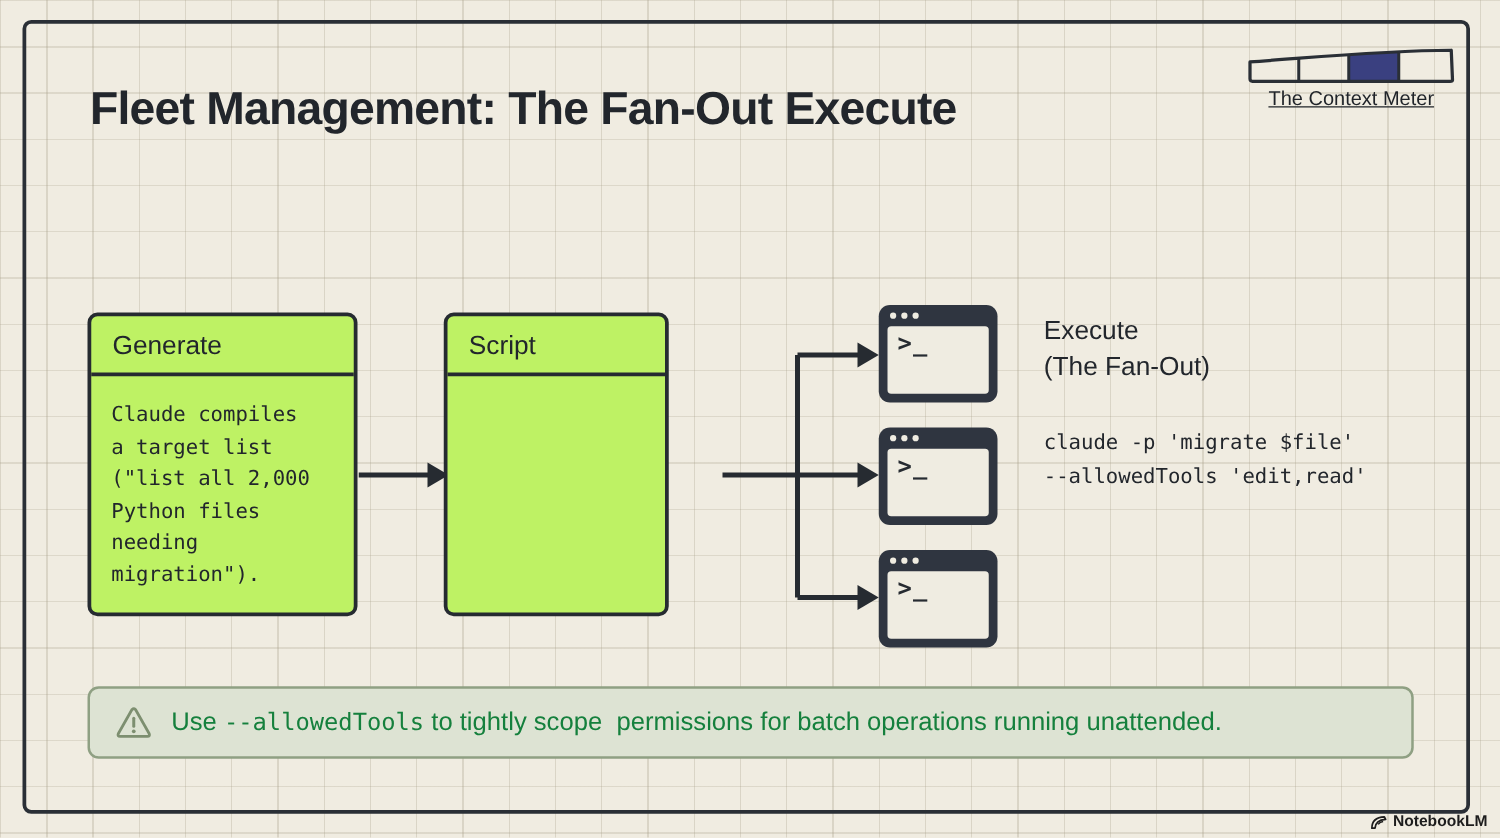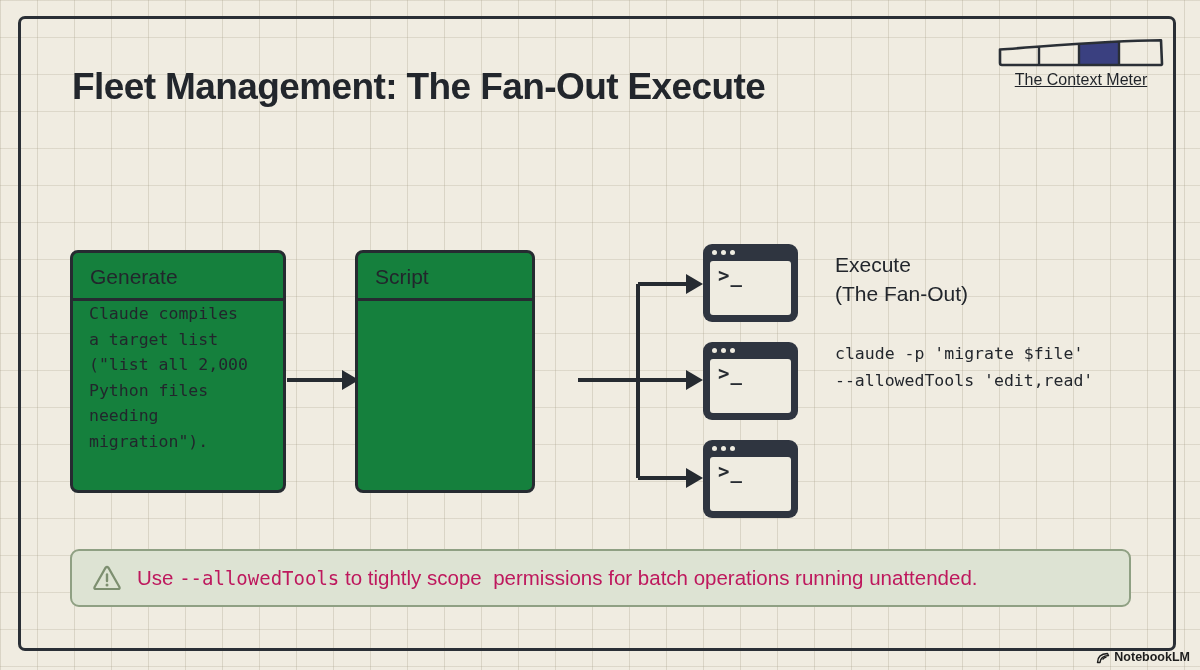--- a/index.html
+++ b/index.html
@@ -30,30 +30,30 @@
 
   .subtitle {
     position: absolute; left: 72px; top: 140px;
     font-size: 25px; line-height: 36px; color: #22262c;
   }
   .subtitle b { font-weight: 700; }
   .inline-code { font-family: "DejaVu Sans Mono", monospace; font-size: 22px; }
 
   .box {
     position: absolute; top: 250px; height: 243px;
-    background: #15803d; border: 3px solid #262b31; border-radius: 8px;
+    background: #bef264; border: 3px solid #262b31; border-radius: 8px;
   }
   .box.generate { left: 70px; width: 216px; }
   .box.script   { left: 355px; width: 180px; }
   .box-header {
     padding: 12px 17px 9px; font-size: 21px; color: #22262c;
     border-bottom: 3px solid #262b31;
   }
   .box-body {
-    padding: 0 16px; font-family: "DejaVu Sans Mono", monospace;
+    padding: 18px 16px; font-family: "DejaVu Sans Mono", monospace;
     font-size: 16.5px; line-height: 25.5px; white-space: pre-line; color: #22262c;
   }
 
   .connectors { position: absolute; left: 0; top: 0; pointer-events: none; }
 
   .terminal {
     position: absolute; left: 703px; width: 95px; height: 78px;
     background: #2f3540; border-radius: 9px;
   }
   .terminal.t1 { top: 244px; }
@@ -79,21 +79,21 @@
     font-family: "DejaVu Sans Mono", monospace; font-size: 16.5px; line-height: 27px;
     white-space: pre-line; color: #22262c;
   }
 
   .banner {
     position: absolute; left: 70px; top: 549px; width: 1061px; height: 58px;
     background: #dde3d3; border: 2.5px solid #8fa083; border-radius: 9px;
     display: flex; align-items: center; padding: 0 20px;
   }
   .banner-icon { flex: 0 0 auto; margin-right: 15px; display: flex; }
-  .banner-text { font-size: 20.5px; color: #be185d; white-space: pre-wrap; }
+  .banner-text { font-size: 20.5px; color: #15803d; white-space: pre-wrap; }
   .banner-code { font-family: "DejaVu Sans Mono", monospace; font-size: 19px; }
 
   .footer {
     position: absolute; right: 10px; top: 650px;
     display: flex; align-items: center; gap: 4px;
     font-size: 12.5px; font-weight: 600; color: #1d1d1d;
   }
 </style>
 </head>
 <body>

